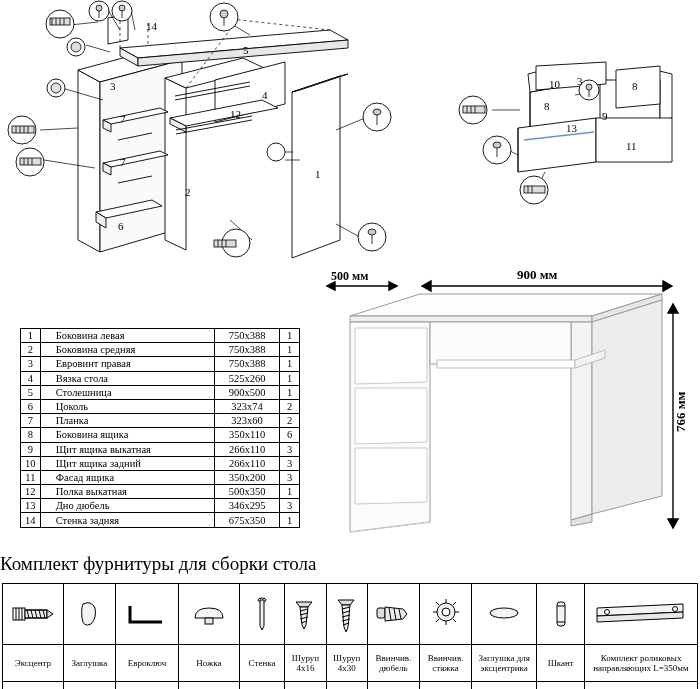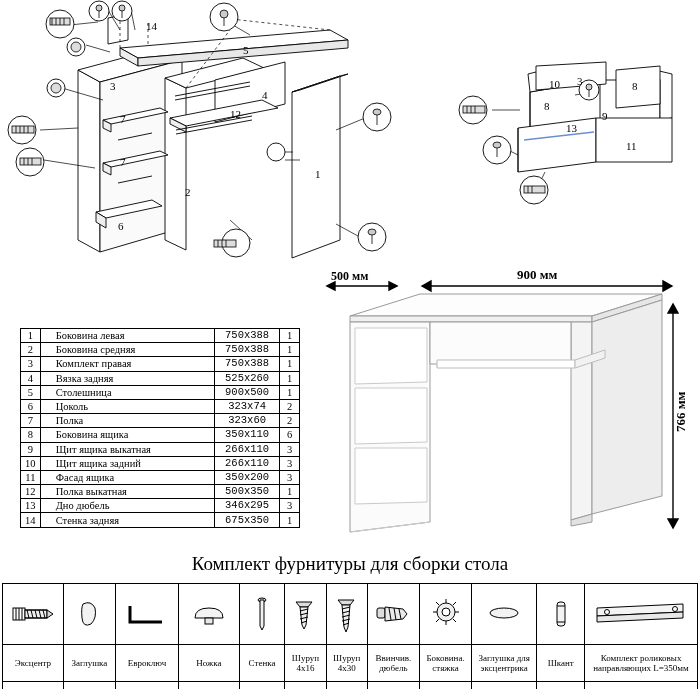--- a/index.html
+++ b/index.html
@@ -8,28 +8,28 @@
 
   
   .exploded{position:absolute;left:0;top:0;width:700px;height:265px;}
   .exploded svg{display:block;}
 
   
   .parts-table{position:absolute;left:20px;top:328px;width:280px;border-collapse:collapse;font-size:10.5px;}
   .parts-table td{border:1px solid #000;padding:0px 2px;height:13.2px;line-height:13px;white-space:nowrap;}
   .parts-table td.num{width:14px;text-align:center;}
   .parts-table td.name{width:150px;text-align:left;padding-left:15px;}
-  .parts-table td.dim{width:58px;text-align:center;font-family:Liberation Mono, monospace;}
+  .parts-table td.dim{width:58px;text-align:center;}
   .parts-table td.qty{width:14px;text-align:center;}
 
   
   .dimdraw{position:absolute;left:305px;top:264px;width:395px;height:300px;}
 
   
-  .fittings-title{position:absolute;left:0;top:553px;width:700px;text-align:center;font-size:19px;font-family:"Liberation Serif",serif;}
+  .fittings-title{position:absolute;left:0;top:553px;width:700px;font-size:19px;font-family:"Liberation Serif",serif;}
 
   
   .fit-table{position:absolute;left:2px;top:583px;width:696px;border-collapse:collapse;table-layout:fixed;}
   .fit-table td{border:1px solid #000;text-align:center;vertical-align:middle;}
   .fit-table tr.icons td{height:58px;}
   .fit-table tr.labels td{height:34px;font-size:9px;line-height:10.5px;padding:1px;font-family:"Liberation Serif",serif;}
   .fit-table tr.counts td{height:24px;font-size:15px;font-weight:bold;font-family:"Liberation Serif",serif;}
   .fit-icon{display:block;margin:0 auto;}
 </style>
 </head>
@@ -224,45 +224,45 @@
           <td class="qty">1</td>
         </tr>
         <tr>
           <td class="num">2</td>
           <td class="name">Боковина средняя</td>
           <td class="dim">750х388</td>
           <td class="qty">1</td>
         </tr>
         <tr>
           <td class="num">3</td>
-          <td class="name">Комплект правая</td>
+          <td class="name">Евровинт правая</td>
           <td class="dim">750х388</td>
           <td class="qty">1</td>
         </tr>
         <tr>
           <td class="num">4</td>
-          <td class="name">Вязка задняя</td>
+          <td class="name">Вязка стола</td>
           <td class="dim">525х260</td>
           <td class="qty">1</td>
         </tr>
         <tr>
           <td class="num">5</td>
           <td class="name">Столешница</td>
           <td class="dim">900х500</td>
           <td class="qty">1</td>
         </tr>
         <tr>
           <td class="num">6</td>
           <td class="name">Цоколь</td>
           <td class="dim">323х74</td>
           <td class="qty">2</td>
         </tr>
         <tr>
           <td class="num">7</td>
-          <td class="name">Полка</td>
+          <td class="name">Планка</td>
           <td class="dim">323х60</td>
           <td class="qty">2</td>
         </tr>
         <tr>
           <td class="num">8</td>
           <td class="name">Боковина ящика</td>
           <td class="dim">350х110</td>
           <td class="qty">6</td>
         </tr>
         <tr>
@@ -481,21 +481,21 @@
       </tr>
       <tr class="labels" id="fit-labels">
           <td>Эксцентр</td>
           <td>Заглушка</td>
           <td>Евроключ</td>
           <td>Ножка</td>
           <td>Стенка</td>
           <td>Шуруп 4х16</td>
           <td>Шуруп 4х30</td>
           <td>Ввинчив. дюбель</td>
-          <td>Боковина. стяжка</td>
+          <td>Ввинчив. стяжка</td>
           <td>Заглушка для эксцентрика</td>
           <td>Шкант</td>
           <td>Комплект роликовых направляющих L=350мм</td>
         </tr>
       <tr class="counts" id="fit-counts">
           <td>20</td>
           <td>6</td>
           <td>1</td>
           <td>6</td>
           <td>40</td>

